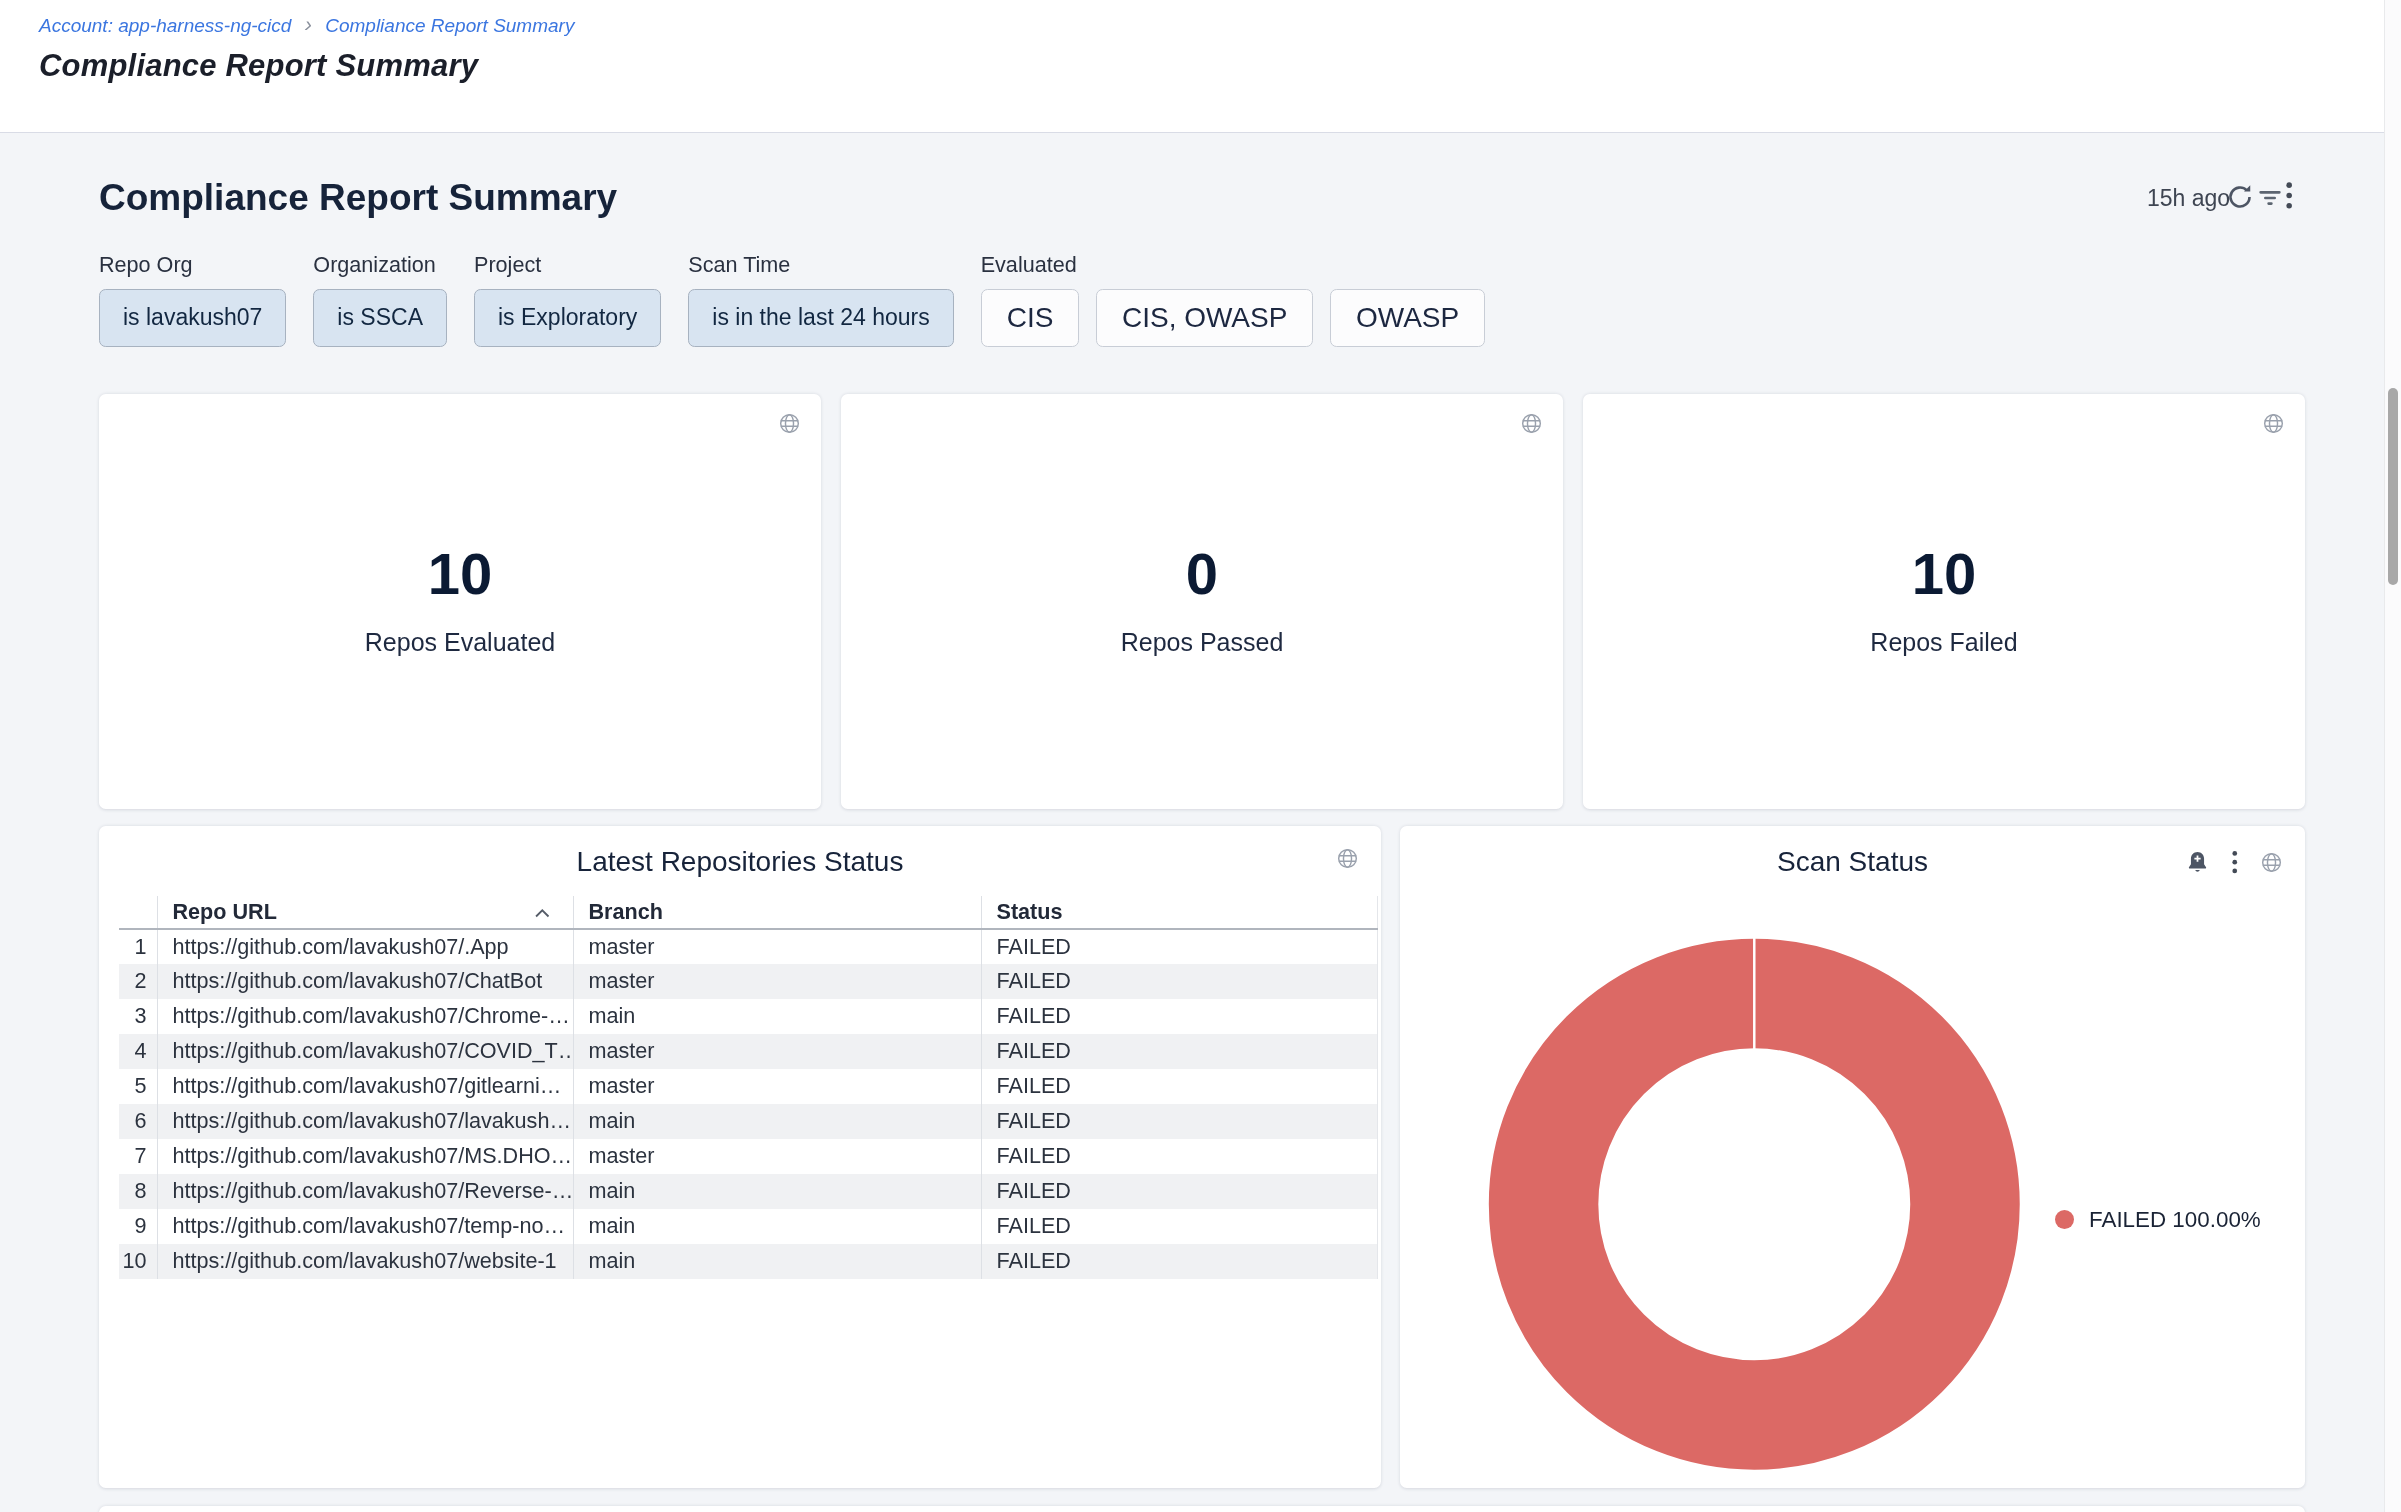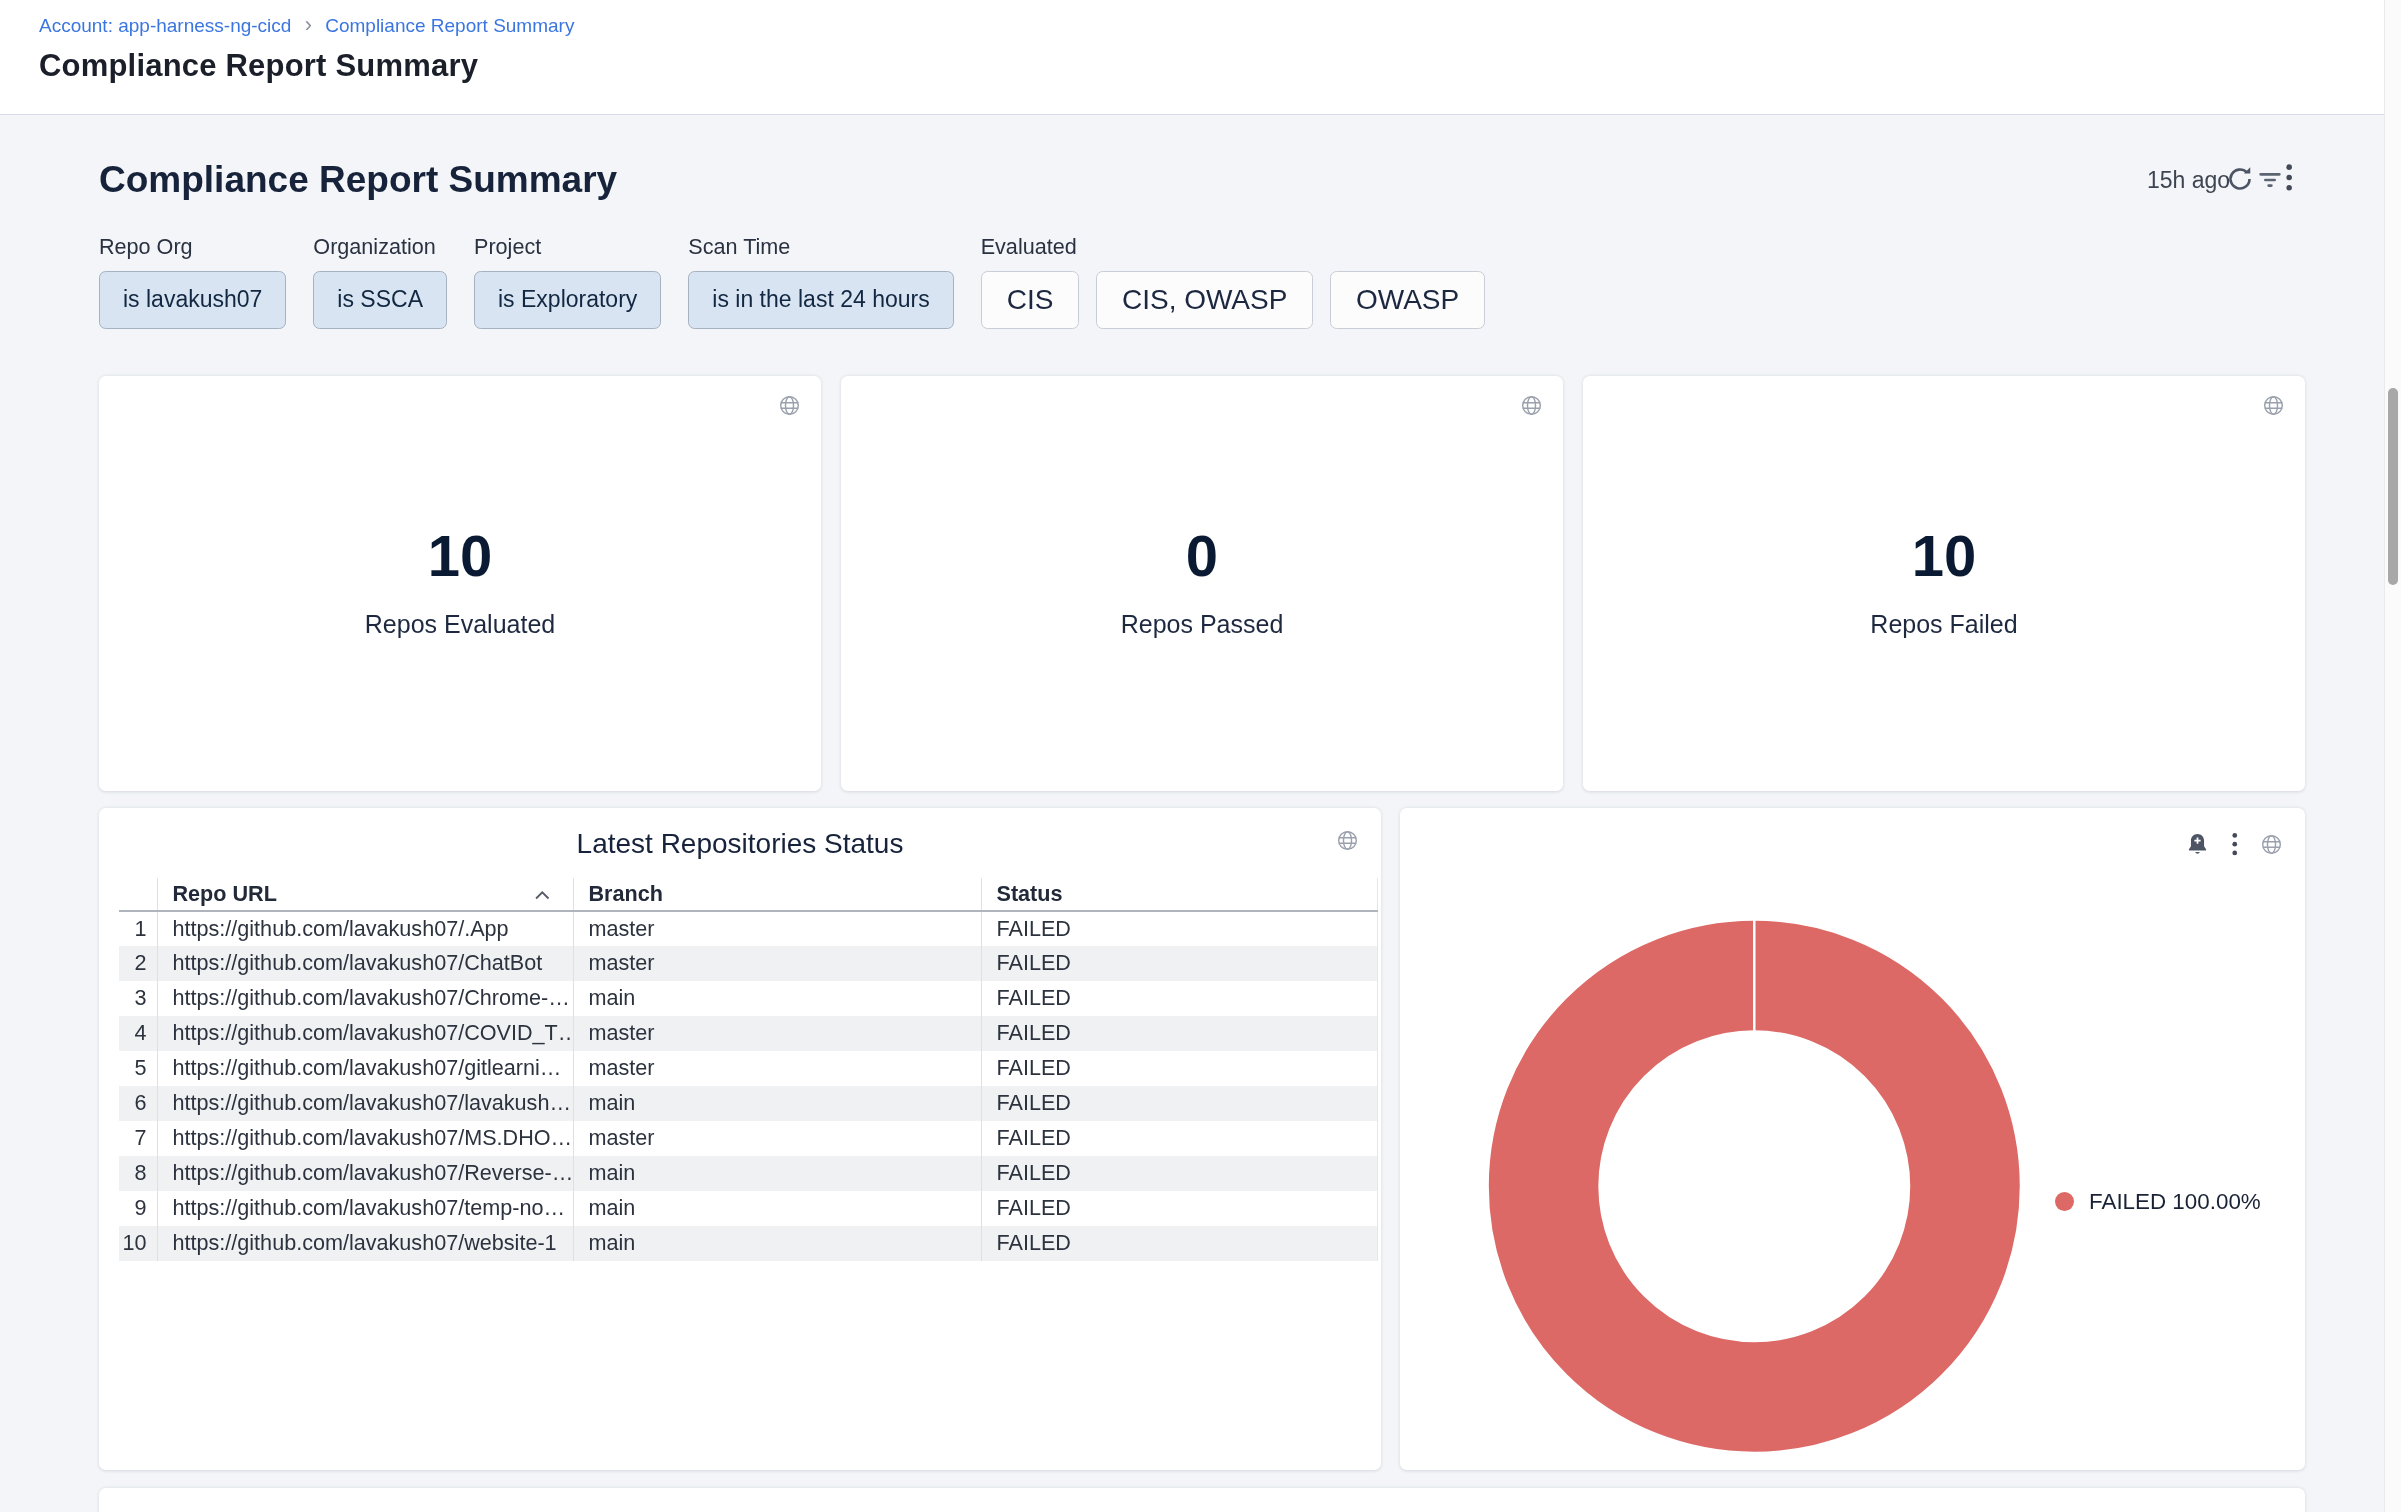--- a/index.html
+++ b/index.html
@@ -1,20 +1,20 @@
 <!DOCTYPE html>
 <html style="--link-blue: #3b76e0; --chip-bg: #d8e4f1; --failed-red: #dc6965; --content-bg: #f3f5f8; --dark-text: #16233a;font-size:13.3px"><head>
 <meta charset="utf-8">
 <style>
   * { margin:0; padding:0; box-sizing:border-box; }
   html,body { width:2401px; height:1512px; overflow:hidden; }
   body { font-family:"Liberation Sans","DejaVu Sans",sans-serif; background:#ffffff; color:#1c2333; }
 
   
-  .top-header { height:115px; background:#fff; border-bottom:0.8px solid #d9dce6; padding:13.3px 0 0 39px; }
+  .top-header { height:133px; background:#fff; border-bottom:0.8px solid #d9dce6; padding:13.3px 0 0 39px;font-style:italic; }
   .breadcrumb { display:flex; align-items:center; gap:13.3px; font-size:19px; }
   .breadcrumb .crumb { color:var(--link-blue,#3b76e0); text-decoration:none; cursor:pointer; }
   .crumb-sep { color:#8b919d; font-size:21.6px; transform:translateY(-0.8px); }
   .page-title { margin-top:9px; font-size:31px; font-weight:700; color:#1b1f2a; letter-spacing:0.2px; }
 
   
   .content { position:relative; height:1397px; background:var(--content-bg,#f3f5f8); padding:0 96px 0 99px; }
 
   .dash-header { display:flex; align-items:center; padding-top:44px; }
   .dash-title { font-size:37px; font-weight:600; color:var(--dark-text,#16233a); flex:1; }
@@ -280,20 +280,21 @@
     <td class="num">10</td>
     <td class="col-border">https://github.com/lavakush07/website-1</td>
     <td class="col-border">main</td>
     <td class="col-border edge">FAILED</td>
   </tr>
           </tbody>
       </table>
     </div>
 
     <div class="panel scan-panel">
+      <div class="panel-title">Scan Status</div>
       <div class="scan-icons">
         <button class="icon-btn">
           <span>
             <svg viewBox="0 0 24 24" width="25" height="25">
               <path fill="#4d5564" d="M12 1.8c-3.6 0-6.3 2.7-6.3 6.3v5.6l-1.9 2.9c-.3.5 0 1.2.7 1.2h15c.7 0 1-.7.7-1.2l-1.9-2.9V8.1c0-3.6-2.7-6.3-6.3-6.3z"></path>
               <path fill="#4d5564" d="M9.8 19.3a2.3 2.3 0 0 0 4.4 0z"></path>
               <path stroke="#ffffff" stroke-width="1.7" d="M12 5.2v6M9 8.2h6" fill="none"></path>
             </svg>
           </span>
         </button>

